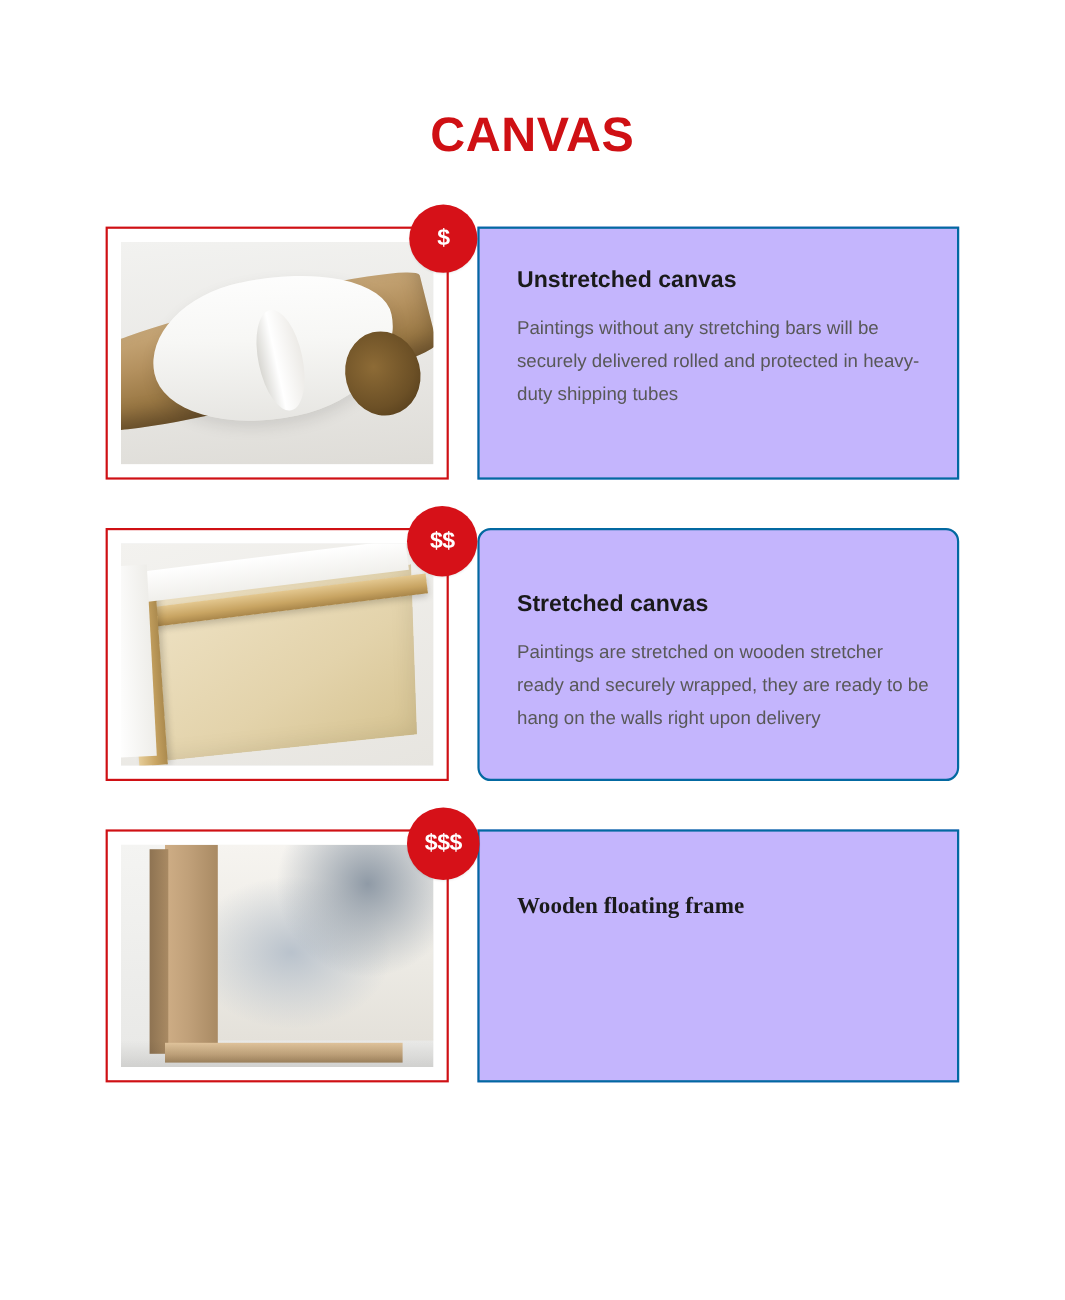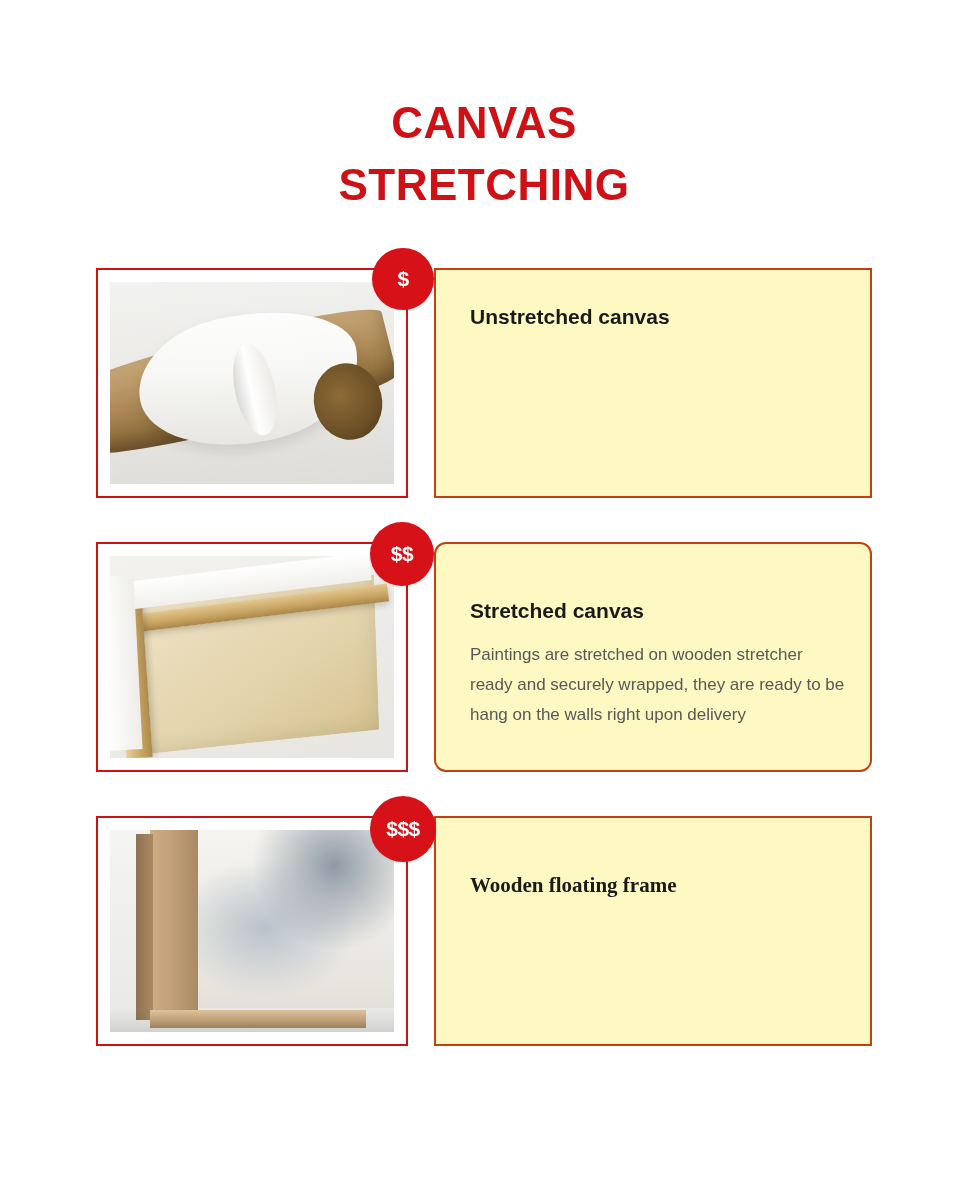--- a/index.html
+++ b/index.html
@@ -242,22 +242,22 @@
     letter-spacing: -0.5px;
     z-index: 5;
     box-shadow: 0 1px 2px rgba(0,0,0,.08);
   }
   .badge.b2 { width: 64px; height: 64px; font-size: 21px; }
   .badge.b3 { width: 66px; height: 66px; font-size: 21px; right: -30px; }
 
   
   .text-card {
     flex: 1 1 auto;
-    border: 2px solid #c2410c;
-    background: #fef9c3;
+    border: 2px solid #0369a1;
+    background: #c4b5fd;
     padding: 34px 22px 32px 34px;
   }
   .text-card h2 {
     margin: 0 0 16px 0;
     font-size: 21px;
     line-height: 26px;
     font-weight: bold;
     color: #1a1a1a;
   }
   .text-card p {
@@ -269,39 +269,39 @@
   .row-2 .text-card { padding-top: 54px; border-radius: 12px; }
   .row-3 .text-card { padding-top: 54px; font-family: Liberation Serif, serif; }
 </style>
 </head>
 <body>
 
 <div class="page">
 
   <h1 class="title">
     <span class="line">CANVAS</span>
-    <span class="line">STRETCHING</span>
   </h1>
 
   <div class="rows">
 
     <div class="row row-1">
       <div class="img-card">
         <div class="img-inner">
           <div class="photo-tube">
             <div class="tube"></div>
             <div class="paper"></div>
             <div class="paper-roll"></div>
             <div class="tube-mouth"></div>
           </div>
         </div>
         <div class="badge b1">$</div>
       </div>
       <div class="text-card">
         <h2>Unstretched canvas</h2>
+        <p>Paintings without any stretching bars will be securely delivered rolled and protected in heavy-duty shipping tubes</p>
       </div>
     </div>
 
     <div class="row row-2">
       <div class="img-card">
         <div class="img-inner">
           <div class="photo-bars">
             <div class="canvas-back"></div>
             <div class="bar-h"></div>
             <div class="bar-v"></div>

